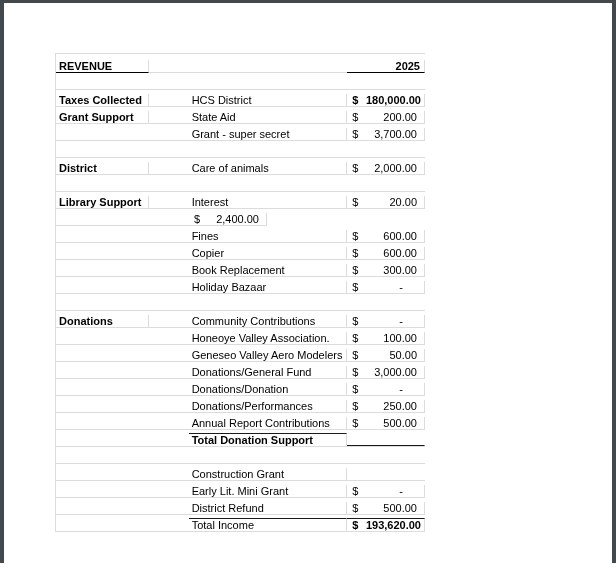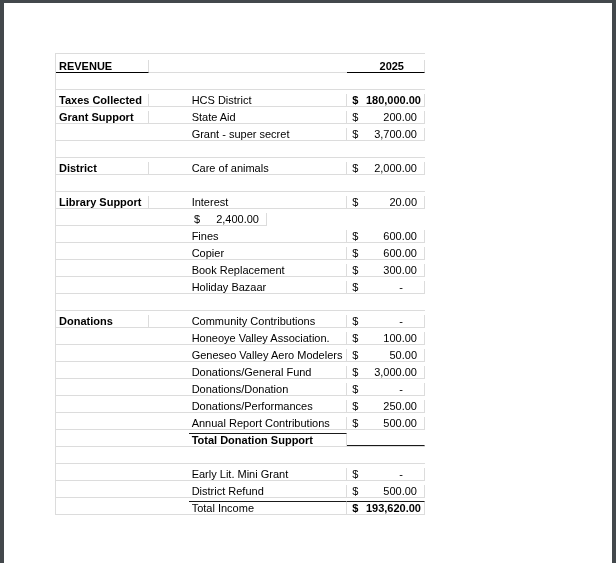--- a/index.html
+++ b/index.html
@@ -31,21 +31,21 @@
     overflow: hidden; white-space: nowrap;
     display: flex; align-items: center;
   }
   .c1 { width: 93px;  padding-left: 3px; }
   .c2 { width: 40px; }
   .c3 { width: 159px; padding-left: 3px; }
   .c4 { width: 78px; }
   .bold { font-weight: bold; }
   .black-bottom { border-bottom: 1px solid #000000; }
   .dark-top { border-top: 1px solid #1a1a1a; margin-top: -1px; }
-  .year { justify-content: flex-end; padding-right: 20px; }
+  .year { justify-content: flex-end; padding-right: 4px; }
   .amount { justify-content: space-between; padding: 0 7px 0 5px; }
   .amount.bold { padding-right: 3px; }
   .val.dash { padding-right: 14px; }
 </style>
 </head>
 <body>
 
 <div>
   <div class="frame-top"></div>
   <div class="frame-left"></div>
@@ -242,20 +242,26 @@
       </div>
       <div class="tr">
         <div class="td c1"></div>
         <div class="td c2"></div>
         <div class="td c3"></div>
         <div class="td c4 amount"></div>
       </div>
       <div class="tr">
         <div class="td c1"></div>
         <div class="td c2"></div>
+        <div class="td c3">Construction Grant</div>
+        <div class="td c4 amount"></div>
+      </div>
+      <div class="tr">
+        <div class="td c1"></div>
+        <div class="td c2"></div>
         <div class="td c3">Early Lit. Mini Grant</div>
         <div class="td c4 amount">
           <span class="cur">$</span>
           <span class="val dash">-</span>
         </div>
       </div>
       <div class="tr">
         <div class="td c1"></div>
         <div class="td c2"></div>
         <div class="td c3">District Refund</div>

